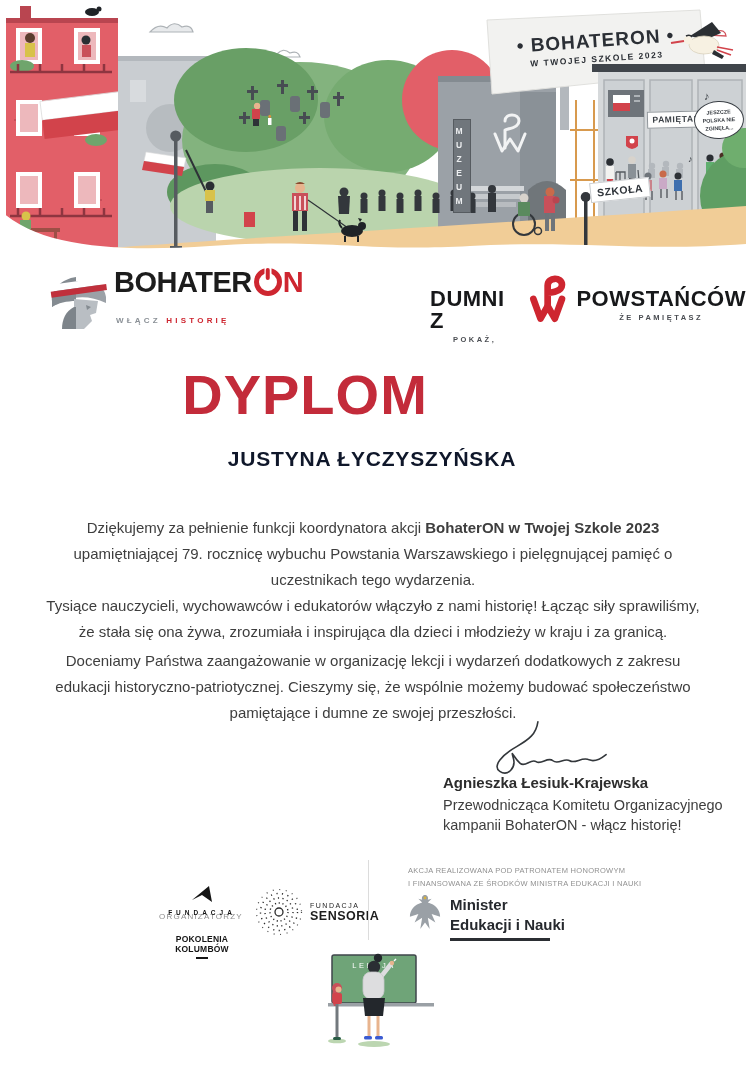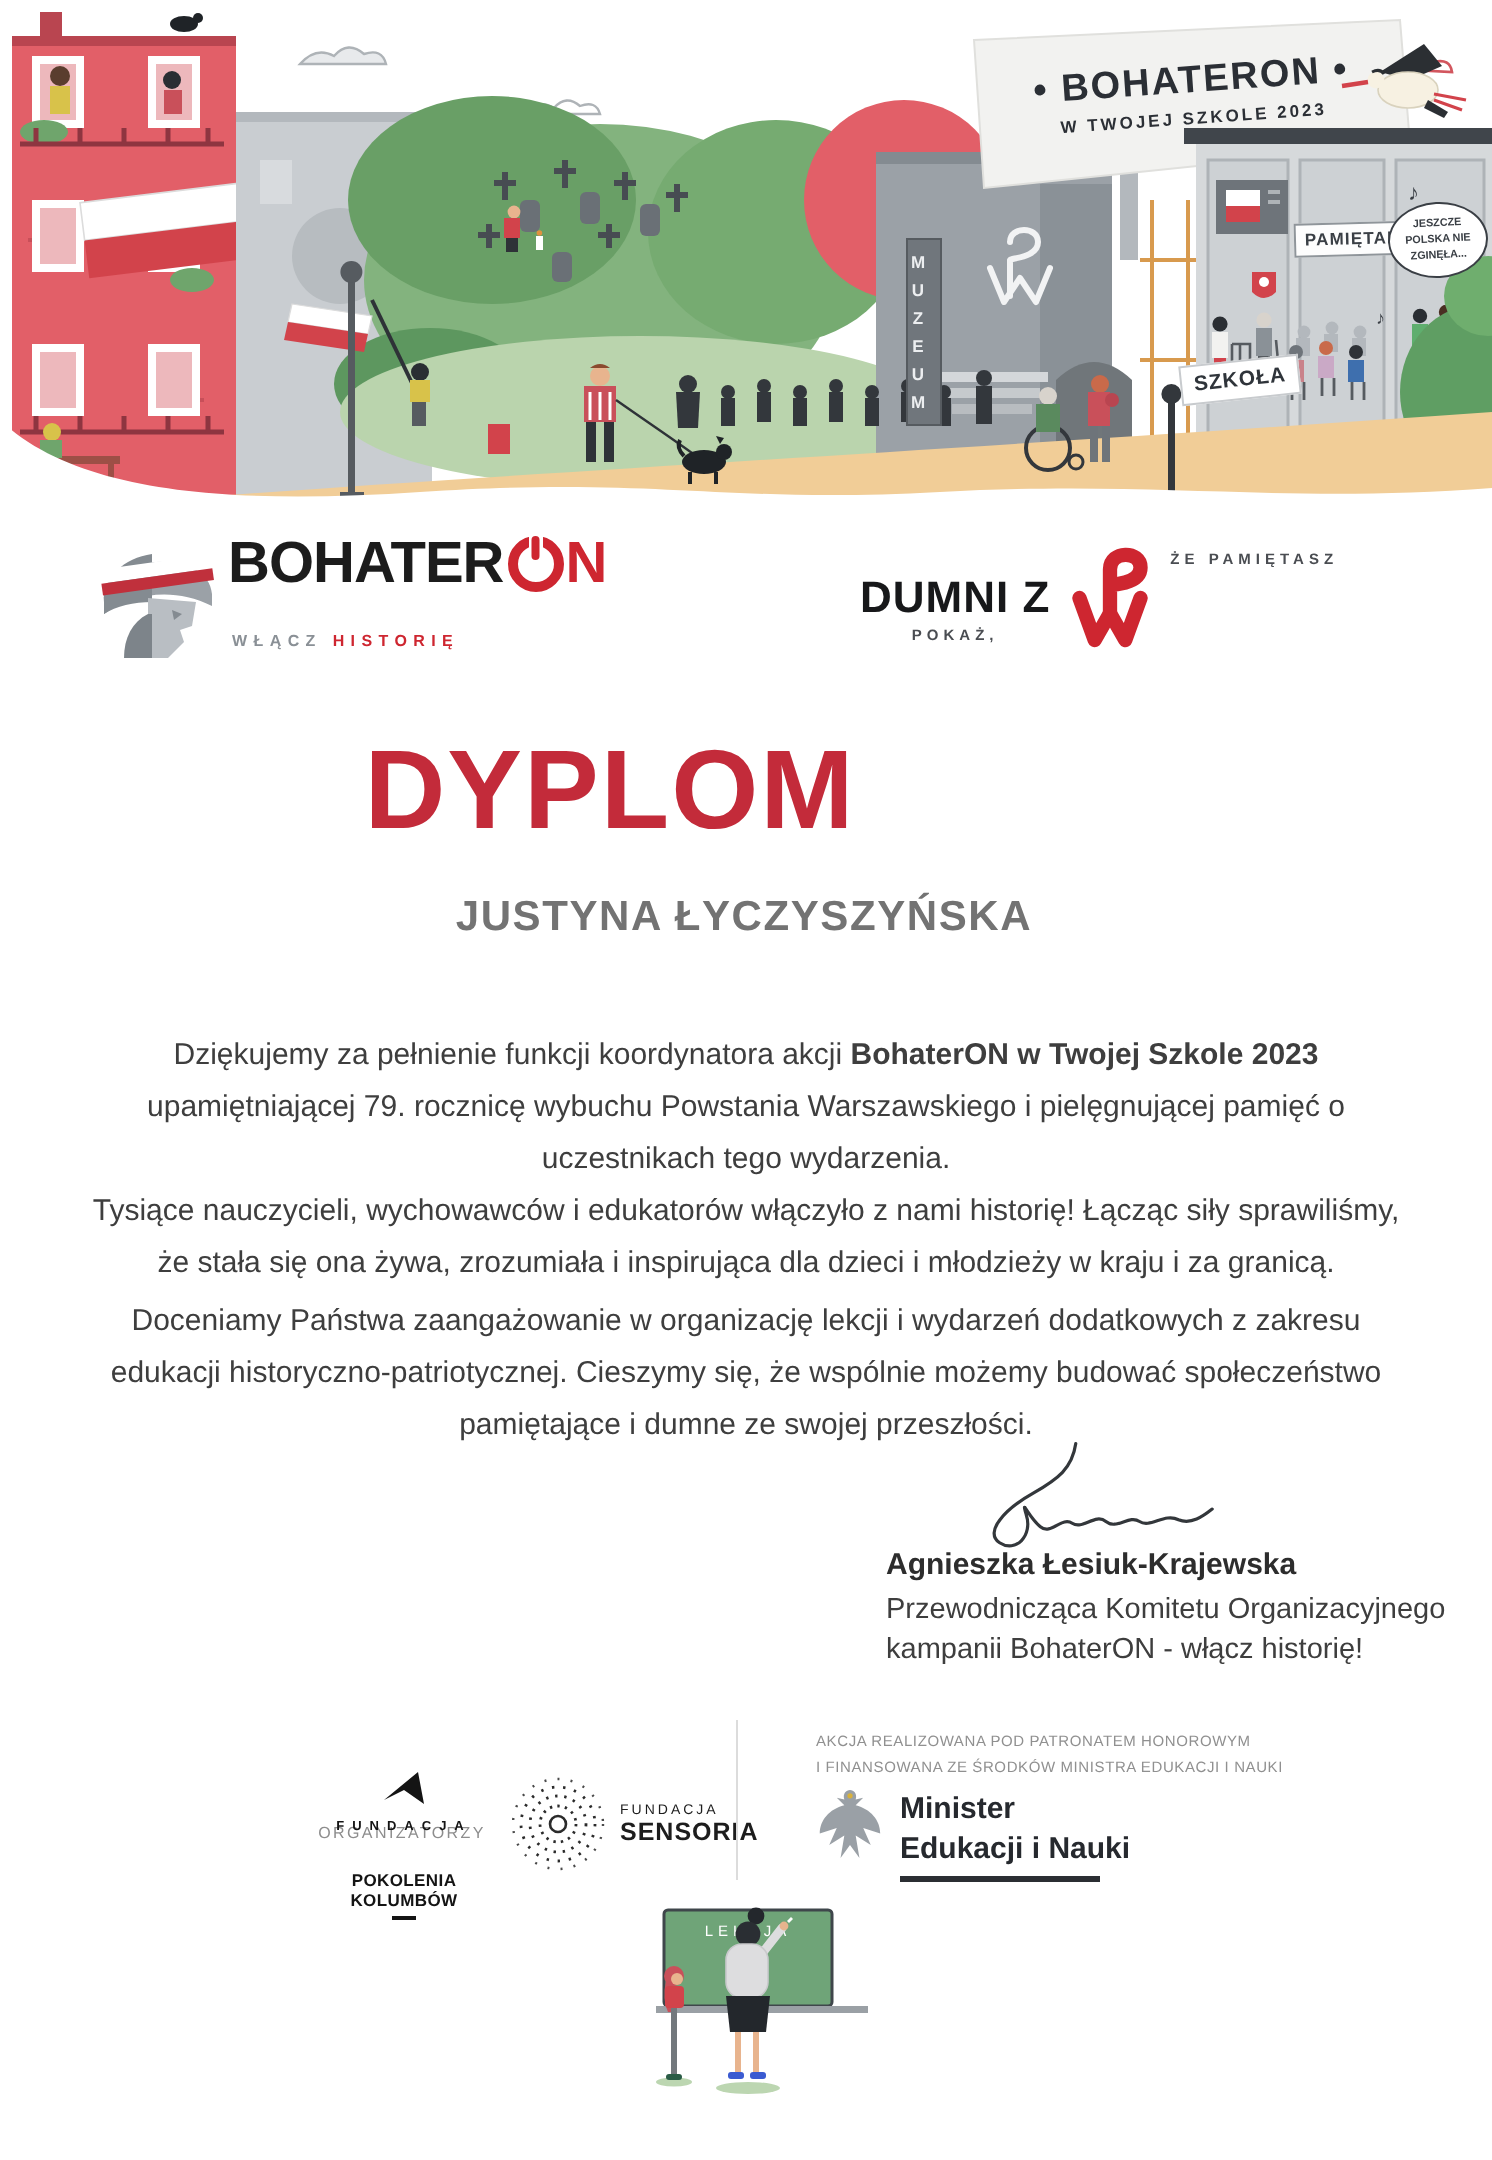--- a/index.html
+++ b/index.html
@@ -31,21 +31,21 @@
   .power-o .bar{position:absolute;left:50%;top:-5px;transform:translateX(-50%);width:4.5px;height:12px;background:#ce2630;border-radius:2px;}
   .boh-tagline{font-size:8px;font-weight:700;letter-spacing:3.2px;margin-top:19px;padding-left:2px;}
   .boh-tagline .g{color:#8a9096;} .boh-tagline .r{color:#ce2630;}
   .logo-dumni{position:absolute;left:430px;top:272px;display:flex;align-items:flex-start;gap:9px;}
   .dumni-word{font-size:22px;font-weight:700;color:#17181a;letter-spacing:0.5px;line-height:1;margin-top:16px;}
   .dumni-sub{font-size:7.5px;font-weight:700;letter-spacing:2.5px;color:#4a4d52;text-align:center;margin-top:3px;}
   
   .title{position:absolute;left:0;top:362px;width:610px;text-align:center;
          font-size:56px;font-weight:800;color:#c32b3a;letter-spacing:1px;}
   .recipient{position:absolute;left:0;top:447px;width:744px;text-align:center;
-         font-size:21px;font-weight:700;color:#737373;letter-spacing:0.8px;}
+         font-size:21px;font-weight:700;color:#0f172a;letter-spacing:0.8px;}
   .para{position:absolute;left:45px;width:656px;text-align:center;font-size:15px;line-height:26px;color:#3e3e3e;}
   .p1{top:500px;} .p2{top:578px;} .p3{top:633px;}
   .thanks{position:absolute;left:0;top:710px;width:746px;text-align:center;font-size:15.5px;font-weight:700;color:#2d2d2d;}
   .sig-svg{position:absolute;left:452px;top:720px;}
   .sig-block{position:absolute;left:443px;top:774px;}
   .sig-name{font-size:15px;font-weight:700;color:#2d2d2d;margin-bottom:4px;}
   .sig-role{font-size:14.5px;color:#3e3e3e;line-height:20px;}
   
   .org-label{position:absolute;left:146px;top:912px;width:110px;text-align:center;
       font-size:8px;letter-spacing:1.2px;color:#8d8d8d;font-weight:400;}
@@ -399,20 +399,21 @@
   <div class="logo-dumni">
     <div>
       <div class="dumni-word">DUMNI Z</div>
       <div class="dumni-sub">POKAŻ,</div>
     </div>
     <svg width="42" height="54" viewBox="0 0 44 56">
       <path d="M22,36 L22,13 C22,3 38,3 38,12 C38,21 22,21 22,21" fill="none" stroke="#ce2630" stroke-width="7.5" stroke-linecap="round"></path>
       <path d="M6,28 L14,50 L22,36 L30,50 L38,28" fill="none" stroke="#ce2630" stroke-width="7.5" stroke-linecap="round" stroke-linejoin="round"></path>
     </svg>
     <div>
+      <div class="dumni-word">POWSTAŃCÓW</div>
       <div class="dumni-sub">ŻE PAMIĘTASZ</div>
     </div>
   </div>
 
   <div class="title">DYPLOM</div>
   <div class="recipient">JUSTYNA ŁYCZYSZYŃSKA</div>
 
   <p class="para p1"><span>Dziękujemy za pełnienie funkcji koordynatora akcji </span><b>BohaterON w Twojej Szkole 2023</b><span> upamiętniającej 79. rocznicę wybuchu Powstania Warszawskiego i pielęgnującej pamięć o uczestnikach tego wydarzenia.</span></p>
   <p class="para p2">Tysiące nauczycieli, wychowawców i edukatorów włączyło z nami historię! Łącząc siły sprawiliśmy, że stała się ona żywa, zrozumiała i inspirująca dla dzieci i młodzieży w kraju i za granicą.</p>
   <p class="para p3">Doceniamy Państwa zaangażowanie w organizację lekcji i wydarzeń dodatkowych z zakresu edukacji historyczno-patriotycznej. Cieszymy się, że wspólnie możemy budować społeczeństwo pamiętające i dumne ze swojej przeszłości.</p>

